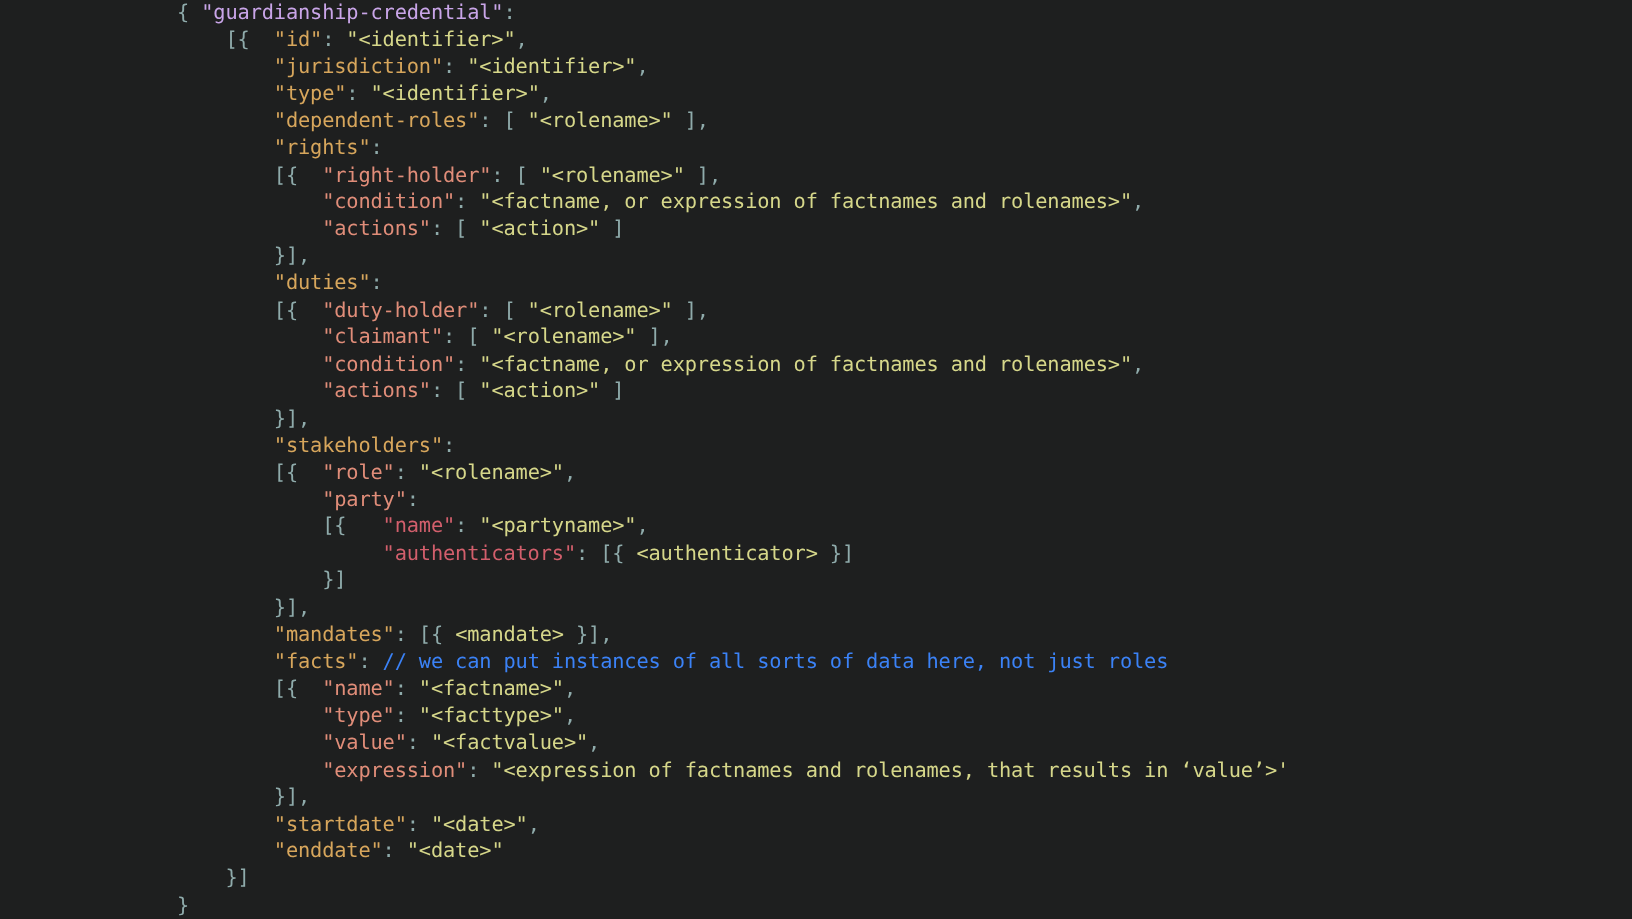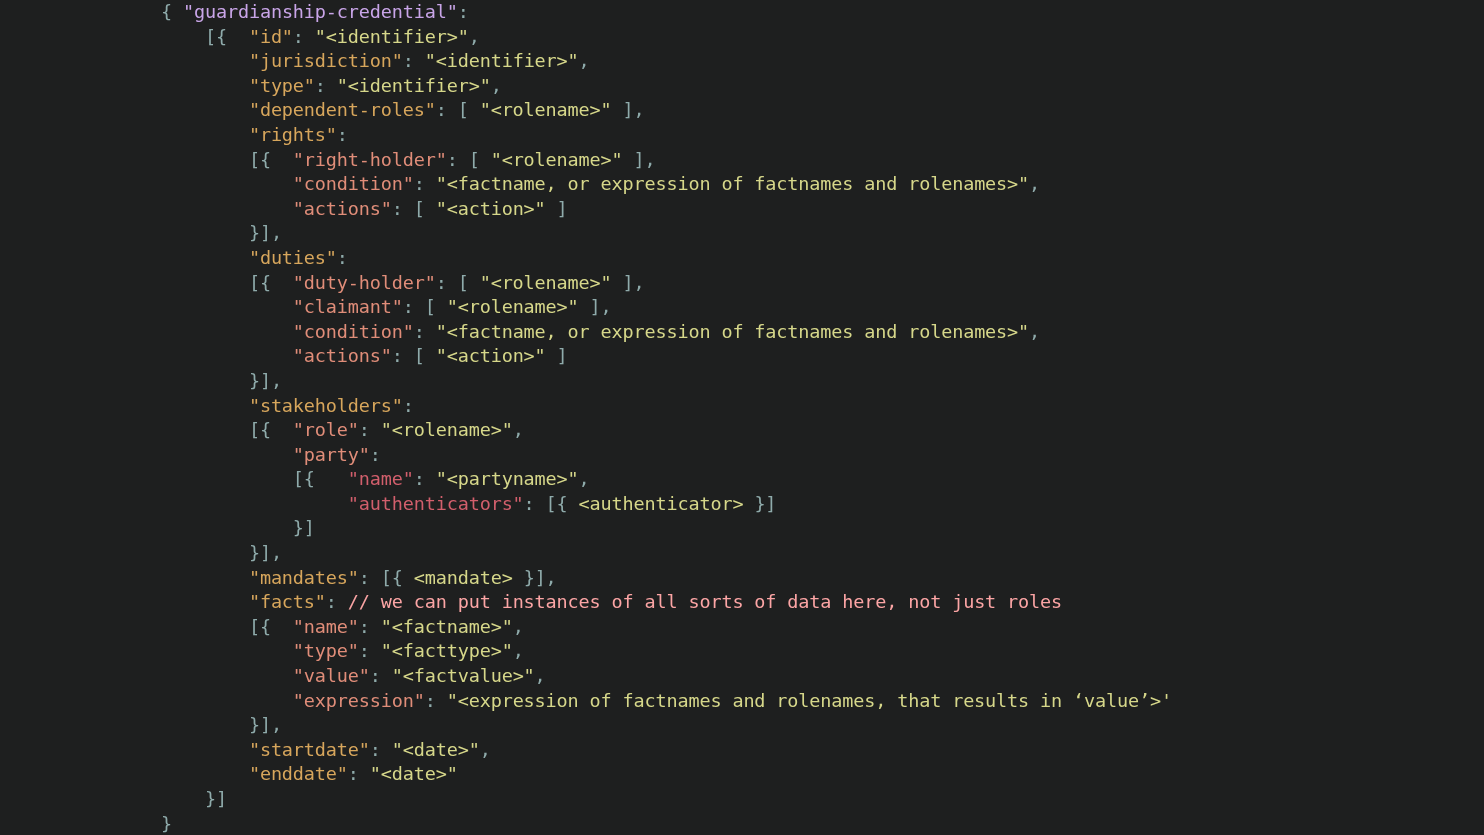--- a/index.html
+++ b/index.html
@@ -34,21 +34,21 @@
     padding-left: 161px;
     color: #a5b5b5;
   }
   
   .t-punct      { color: #8fabab; }
   .t-key-root   { color: #c9a5e8; }
   .t-key-l1     { color: #d7a65c; }
   .t-key-l2     { color: #e08d79; }
   .t-key-l3     { color: #d25f6c; }
   .t-string     { color: #d6d78a; }
-  .t-comment    { color: #fca5a5; margin-top: 33px; }
+  .t-comment    { color: #3b82f6; margin-top: 33px; }
 </style>
 </head>
 <body>
 
 <div id="code-block">
     <div class="code-line"><span class="t-punct">{ </span><span class="t-key-root">"guardianship-credential"</span><span class="t-punct">:</span></div>
     <div class="code-line"><span class="t-punct">    [{  </span><span class="t-key-l1">"id"</span><span class="t-punct">: </span><span class="t-string">"&lt;identifier&gt;"</span><span class="t-punct">,</span></div>
     <div class="code-line"><span class="t-punct">        </span><span class="t-key-l1">"jurisdiction"</span><span class="t-punct">: </span><span class="t-string">"&lt;identifier&gt;"</span><span class="t-punct">,</span></div>
     <div class="code-line"><span class="t-punct">        </span><span class="t-key-l1">"type"</span><span class="t-punct">: </span><span class="t-string">"&lt;identifier&gt;"</span><span class="t-punct">,</span></div>
     <div class="code-line"><span class="t-punct">        </span><span class="t-key-l1">"dependent-roles"</span><span class="t-punct">: [ </span><span class="t-string">"&lt;rolename&gt;"</span><span class="t-punct"> ],</span></div>

